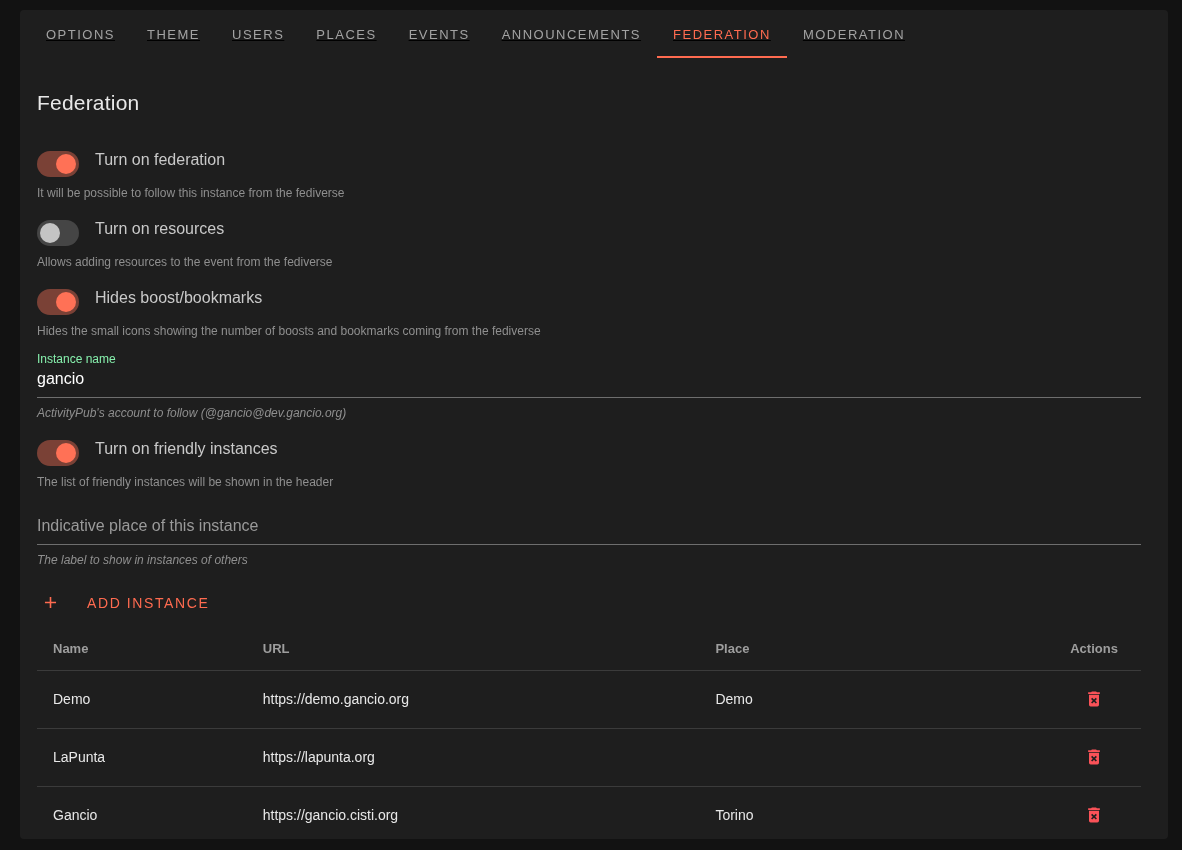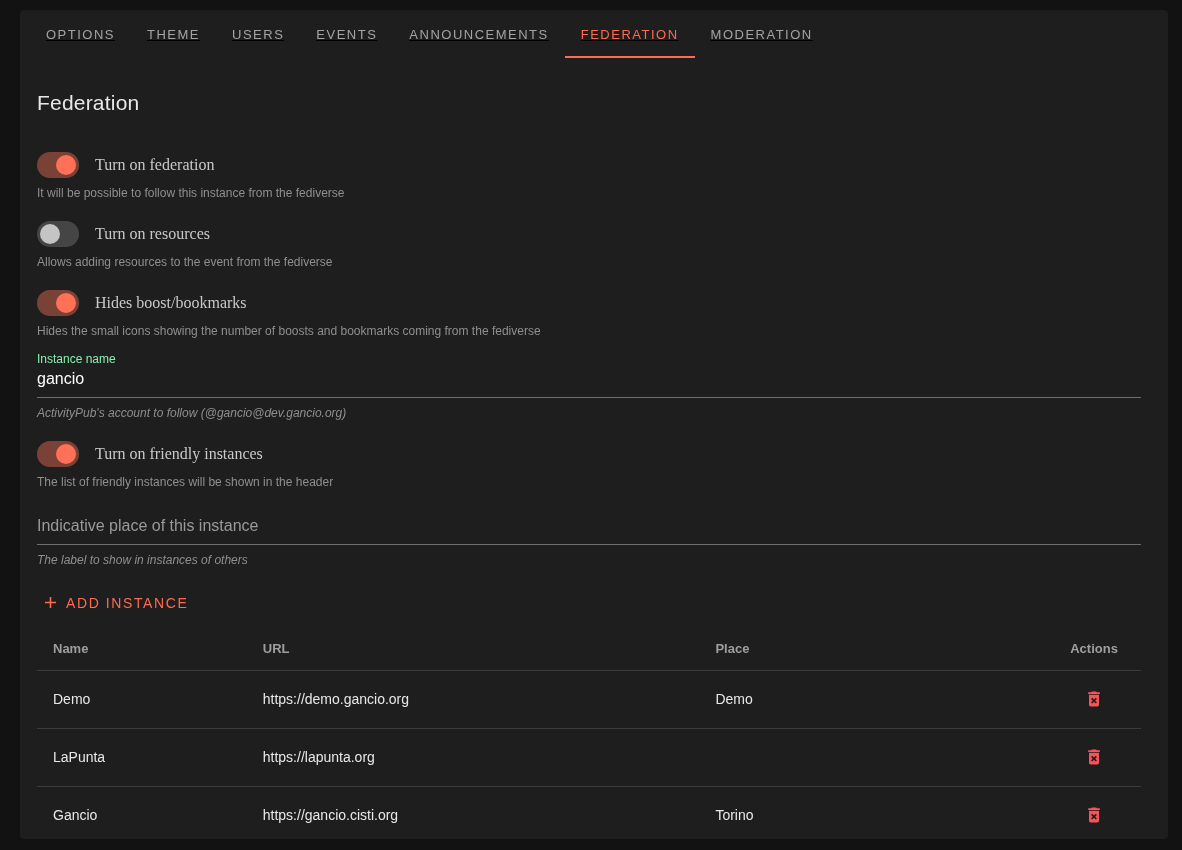--- a/index.html
+++ b/index.html
@@ -63,21 +63,21 @@
   .content{padding:0 27px 0 17px;}
   .page-title{
     margin-top:33px;
     font-size:21px;
     font-weight:500;
     color:var(--text);
     letter-spacing:0.2px;
   }
   .setting{margin-top:20px;}
   .setting.first{margin-top:36px;}
-  .switch-row{display:flex;align-items:center;height:28px;font-family:Liberation Serif, serif;}
+  .switch-row{display:flex;height:28px;}
   .switch{
     position:relative;
     width:42px;height:26px;
     border-radius:13px;
     background:var(--track-off);
     cursor:pointer;
     flex:0 0 auto;
   }
   .switch .thumb{
     position:absolute;top:3px;left:3px;
@@ -104,21 +104,21 @@
     font-family:"Liberation Sans","DejaVu Sans",sans-serif;
     padding:4px 0 9px;
   }
   .field input::placeholder{color:#9A9A9A;opacity:1;}
   .field .hint{margin-top:8px;font-style:italic;}
   
   .add-btn{
     margin-top:24px;
     display:inline-flex;
     align-items:center;
-    gap:6px;
+    gap:27px;
     background:none;border:none;
     color:var(--accent);
     font-size:14px;
     font-weight:500;
     letter-spacing:1.6px;
     font-family:"Liberation Sans","DejaVu Sans",sans-serif;
     cursor:pointer;
     padding:2px 4px;
   }
   .add-btn svg{display:block;}
@@ -158,20 +158,21 @@
 </style>
 </head>
 <body>
 
 <div class="card">
 
   <nav class="tabs">
     <div class="tab">OPTIONS</div>
     <div class="tab">THEME</div>
     <div class="tab">USERS</div>
+    <div class="tab">PLACES</div>
     <div class="tab">EVENTS</div>
     <div class="tab">ANNOUNCEMENTS</div>
     <div class="tab active">FEDERATION</div>
     <div class="tab">MODERATION</div>
   </nav>
 
   <div class="content">
 
     <h1 class="page-title">Federation</h1>
 

